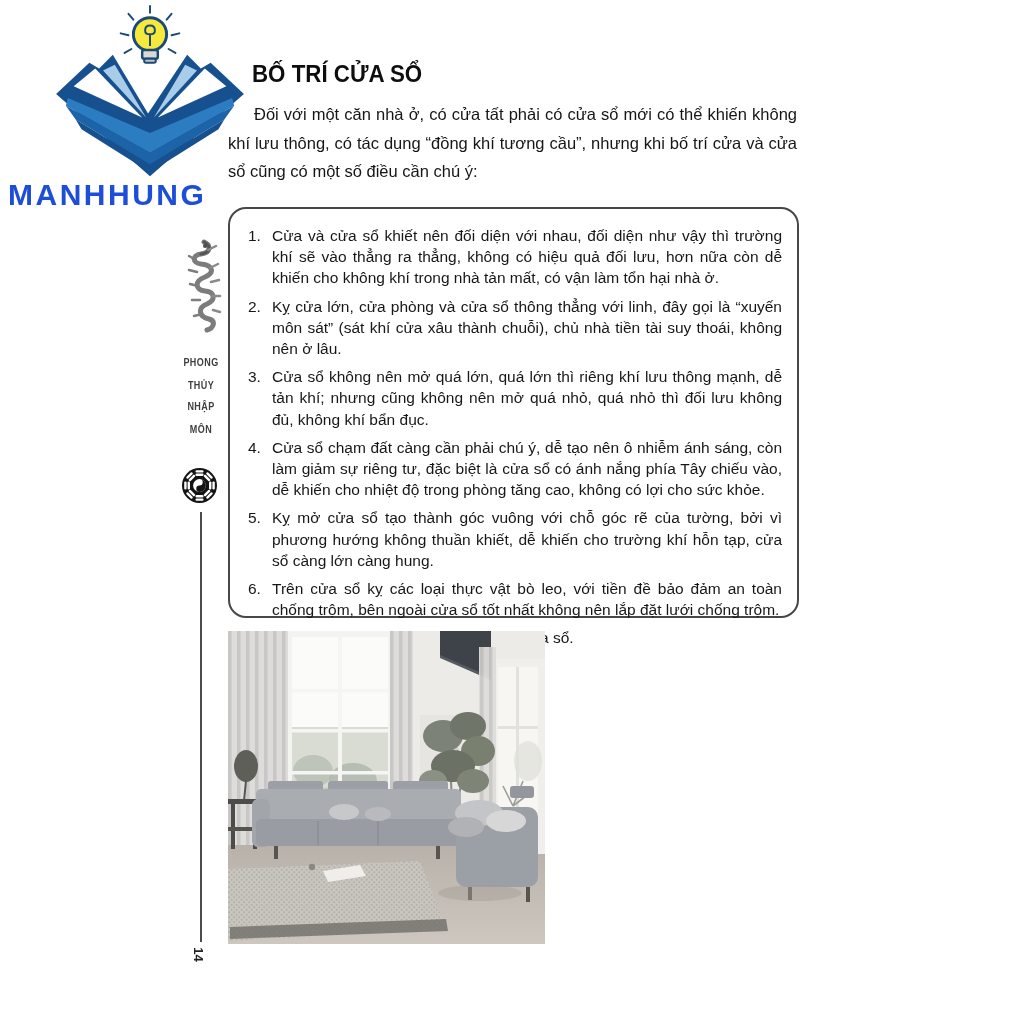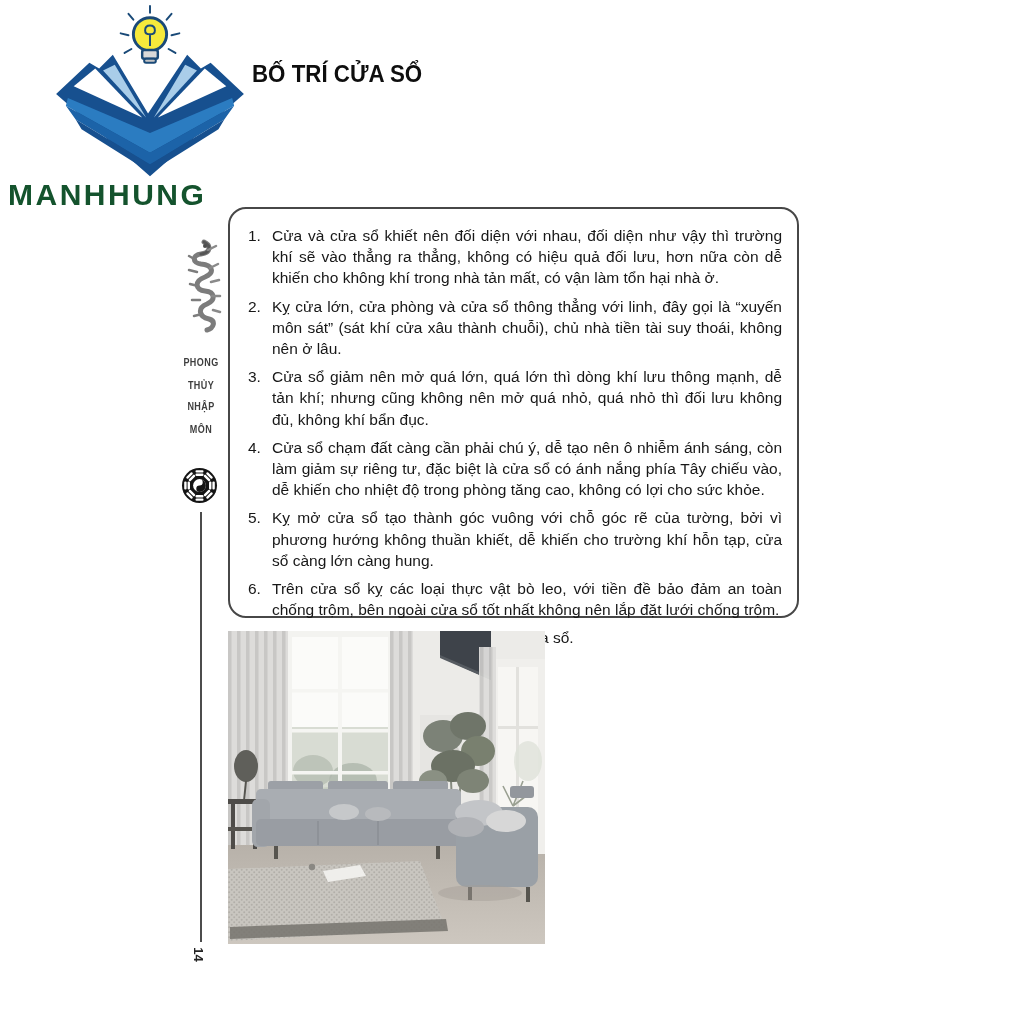--- a/index.html
+++ b/index.html
@@ -2,21 +2,21 @@
 <html><head>
 <meta charset="utf-8">
 <style>
   html,body{margin:0;padding:0;background:#ffffff;}
   .page{
     position:relative;width:1012px;height:1012px;background:#fff;
     font-family:"Liberation Sans", sans-serif;color:#1a1a1a;overflow:hidden;
   }
   
   .logo-art{position:absolute;left:52px;top:4px;width:196px;height:178px;}
-  .brand{position:absolute;left:8px;top:178px;display:flex;align-items:baseline;color:#14532d;white-space:nowrap;}
+  .brand{position:absolute;left:8px;top:178px;display:flex;align-items:baseline;color:#1d4ed8;white-space:nowrap;}
   .brand .first{font-size:30px;font-weight:700;letter-spacing:2.5px;}
   .brand .second{font-size:39px;font-weight:800;letter-spacing:1px;margin-left:3px;}
   
   .title{position:absolute;left:252px;top:60px;font-size:24px;font-weight:800;color:#0e0e0e;
          transform:scaleX(.93);transform-origin:left;white-space:nowrap;}
   .intro{position:absolute;left:228px;top:100px;width:569px;font-size:16.5px;line-height:28.5px;
          color:#161616;text-align:justify;text-indent:26px;}
   
   .notes{position:absolute;left:228px;top:207px;width:571px;height:411px;box-sizing:border-box;
          border:2.5px solid #474747;border-radius:18px;padding:16px 15px 8px 16px;background:#fff;}
@@ -69,34 +69,35 @@
       <path d="M14,104 L100,152 L186,104 L176,118 L100,164 L24,118 Z" fill="#1c63a8"></path>
       <path d="M24,118 L100,164 L176,118 L170,128 L100,172 L30,128 Z" fill="#17508f"></path>
     </g>
   </svg>
 
   <div class="brand">
     <span class="first">MANHHUNG</span>
   </div>
 
   <div class="title">BỐ TRÍ CỬA SỔ</div>
+  <div class="intro">Đối với một căn nhà ở, có cửa tất phải có cửa sổ mới có thể khiến không khí lưu thông, có tác dụng “đồng khí tương cầu”, nhưng khi bố trí cửa và cửa sổ cũng có một số điều cần chú ý:</div>
 
   <div class="notes">
     <ol>
       <li>
           <span class="num">1.</span>
           <span class="txt">Cửa và cửa sổ khiết nên đối diện với nhau, đối diện như vậy thì trường khí sẽ vào thẳng ra thẳng, không có hiệu quả đối lưu, hơn nữa còn dễ khiến cho không khí trong nhà tản mất, có vận làm tổn hại nhà ở.</span>
         </li>
       <li>
           <span class="num">2.</span>
           <span class="txt">Kỵ cửa lớn, cửa phòng và cửa sổ thông thẳng với linh, đây gọi là “xuyến môn sát” (sát khí cửa xâu thành chuỗi), chủ nhà tiền tài suy thoái, không nên ở lâu.</span>
         </li>
       <li>
           <span class="num">3.</span>
-          <span class="txt">Cửa sổ giảm nên mở quá lớn, quá lớn thì dòng khí lưu thông mạnh, dễ tản khí; nhưng cũng không nên mở quá nhỏ, quá nhỏ thì đối lưu không đủ, không khí bẩn đục.</span>
+          <span class="txt">Cửa sổ không nên mở quá lớn, quá lớn thì riêng khí lưu thông mạnh, dễ tản khí; nhưng cũng không nên mở quá nhỏ, quá nhỏ thì đối lưu không đủ, không khí bẩn đục.</span>
         </li>
       <li>
           <span class="num">4.</span>
           <span class="txt">Cửa sổ chạm đất càng cần phải chú ý, dễ tạo nên ô nhiễm ánh sáng, còn làm giảm sự riêng tư, đặc biệt là cửa sổ có ánh nắng phía Tây chiếu vào, dễ khiến cho nhiệt độ trong phòng tăng cao, không có lợi cho sức khỏe.</span>
         </li>
       <li>
           <span class="num">5.</span>
           <span class="txt">Kỵ mở cửa sổ tạo thành góc vuông với chỗ góc rẽ của tường, bởi vì phương hướng không thuần khiết, dễ khiến cho trường khí hỗn tạp, cửa sổ càng lớn càng hung.</span>
         </li>
       <li>

